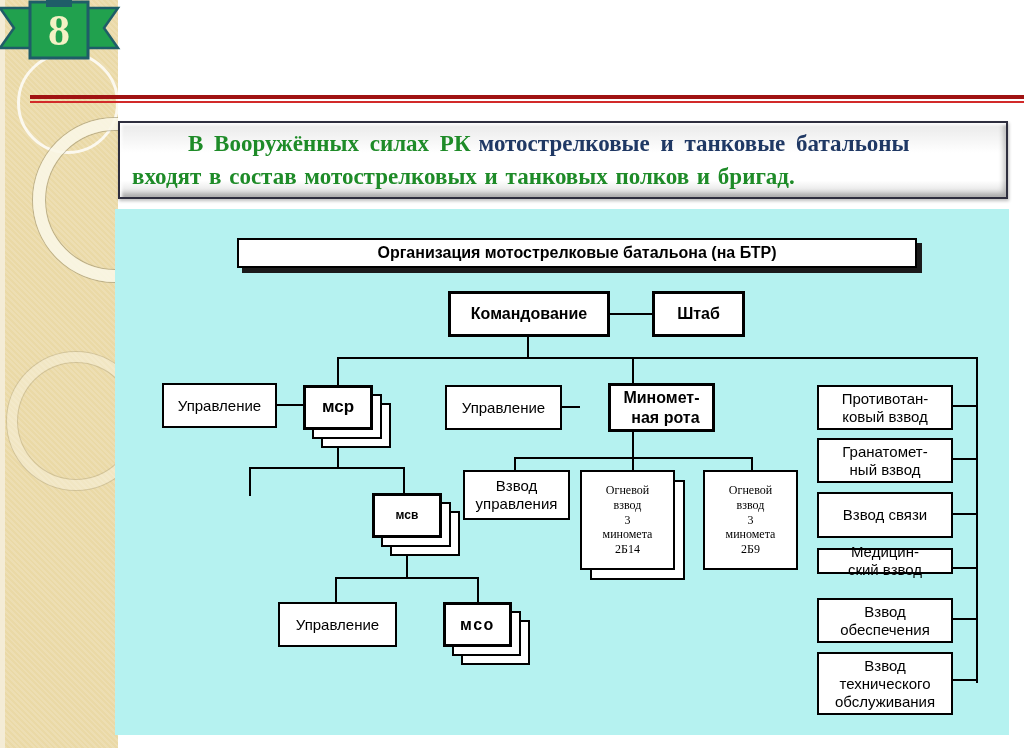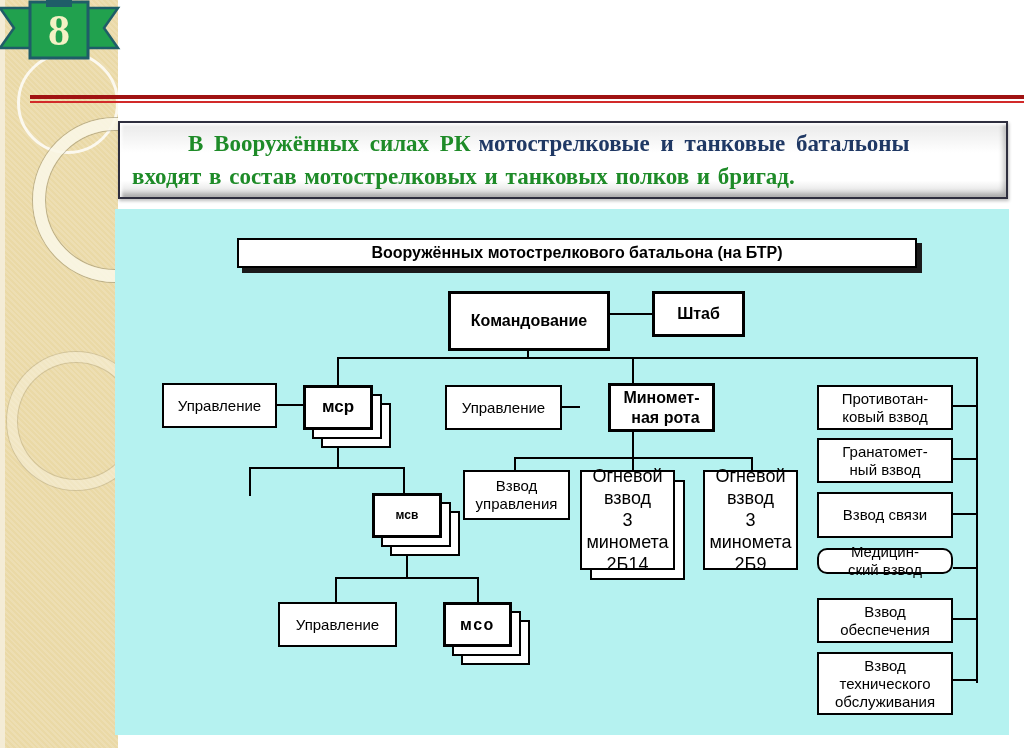--- a/index.html
+++ b/index.html
@@ -59,21 +59,21 @@
   .diagram-panel{position:absolute; left:115px; top:209px; width:894px; height:526px; background:#B5F2F0;}
 
   
   .node{
     position:absolute; box-sizing:border-box; background:#FFFFFF; border:2px solid #000;
     display:flex; align-items:center; justify-content:center; text-align:center;
     white-space:pre-line; color:#000; font:400 15px/1.2 "Liberation Sans", sans-serif; padding:1px;
   }
   .b{font-weight:700;}
   .thick{border-width:3px;}
-  .sm{font-size:18px; line-height:1.23;}
+  .sm{font-size:12px; line-height:1.23;font-family:Liberation Serif, serif;}
   .f16{font-size:16px;}
   .shadowed{box-shadow:5px 5px 0 0 #1B1B1B;}
   .layer{position:absolute; box-sizing:border-box; background:#FFFFFF; border:2px solid #000;}
   .cline{position:absolute; background:#000;}
   .lsp{letter-spacing:1.5px;}
 </style>
 </head>
 <body>
 
 <div id="slide">
@@ -137,23 +137,23 @@
   <div class="cline" style="left:953px;top:679px;width:24px;height:2px;"></div>
 
   <div class="layer" style="left:321px;top:403px;width:70px;height:45px;"></div>
   <div class="layer" style="left:312px;top:394px;width:70px;height:45px;"></div>
   <div class="layer" style="left:390px;top:511px;width:70px;height:45px;"></div>
   <div class="layer" style="left:381px;top:502px;width:70px;height:45px;"></div>
   <div class="layer" style="left:461px;top:620px;width:69px;height:45px;"></div>
   <div class="layer" style="left:452px;top:611px;width:69px;height:45px;"></div>
   <div class="layer" style="left:590px;top:480px;width:95px;height:100px;"></div>
 
-  <div class="node b f16 shadowed" style="left:237px;top:238px;width:680px;height:30px;">Вооружённых мотострелкового батальона (на БТР)</div>
+  <div class="node b f16 shadowed" style="left:237px;top:238px;width:680px;height:30px;">Организация мотострелковые батальона (на БТР)</div>
 
-  <div class="node b f16 thick" style="left:448px;top:291px;width:162px;height:60px;">Командование</div>
+  <div class="node b f16 thick" style="left:448px;top:291px;width:162px;height:46px;">Командование</div>
   <div class="node b f16 thick" style="left:652px;top:291px;width:93px;height:46px;">Штаб</div>
 
   <div class="node" style="left:162px;top:383px;width:115px;height:45px;">Управление</div>
   <div class="node b thick" style="left:303px;top:385px;width:70px;height:45px;font-size:17px;">мср</div>
 
   <div class="node" style="left:445px;top:385px;width:117px;height:45px;">Управление</div>
   <div class="node b f16 thick" style="left:608px;top:383px;width:107px;height:49px;text-align:right;">Миномет-
 ная рота</div>
 
   <div class="node" style="left:463px;top:470px;width:107px;height:50px;">Взвод
@@ -172,21 +172,21 @@
   <div class="node b thick" style="left:372px;top:493px;width:70px;height:45px;font-size:12px;">мсв</div>
 
   <div class="node" style="left:278px;top:602px;width:119px;height:45px;">Управление</div>
   <div class="node b thick lsp" style="left:443px;top:602px;width:69px;height:45px;font-size:16px;">мсо</div>
 
   <div class="node" style="left:817px;top:385px;width:136px;height:45px;">Противотан-
 ковый взвод</div>
   <div class="node" style="left:817px;top:438px;width:136px;height:45px;">Гранатомет-
 ный взвод</div>
   <div class="node" style="left:817px;top:492px;width:136px;height:46px;">Взвод связи</div>
-  <div class="node" style="left:817px;top:548px;width:136px;height:26px;border-radius:10px;">Медицин-
+  <div class="node" style="left:817px;top:548px;width:136px;height:26px;">Медицин-
 ский взвод</div>
   <div class="node" style="left:817px;top:598px;width:136px;height:45px;">Взвод
 обеспечения</div>
   <div class="node" style="left:817px;top:652px;width:136px;height:63px;">Взвод
 технического
 обслуживания</div>
 
 </div>
 
 </body></html>

